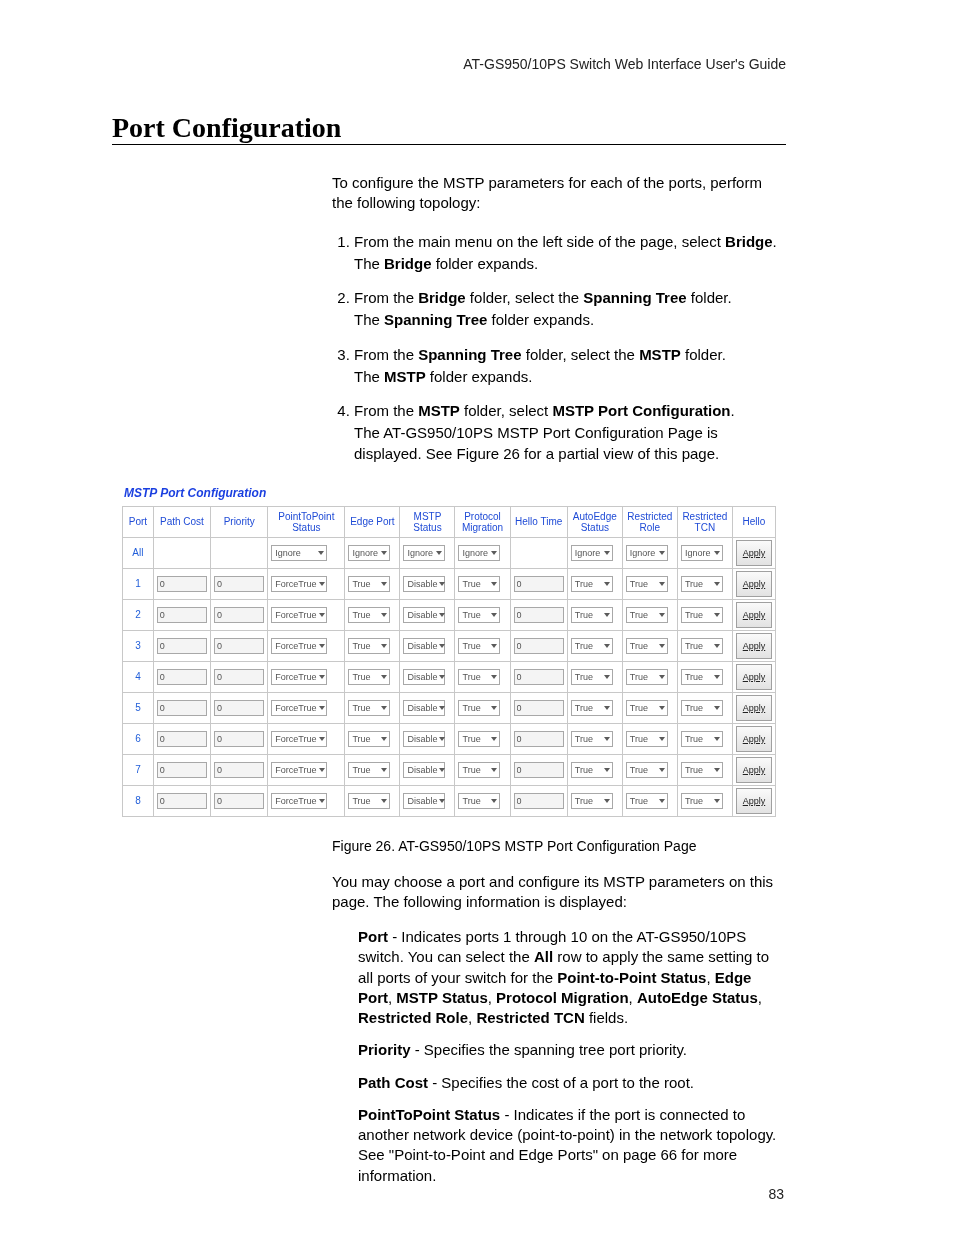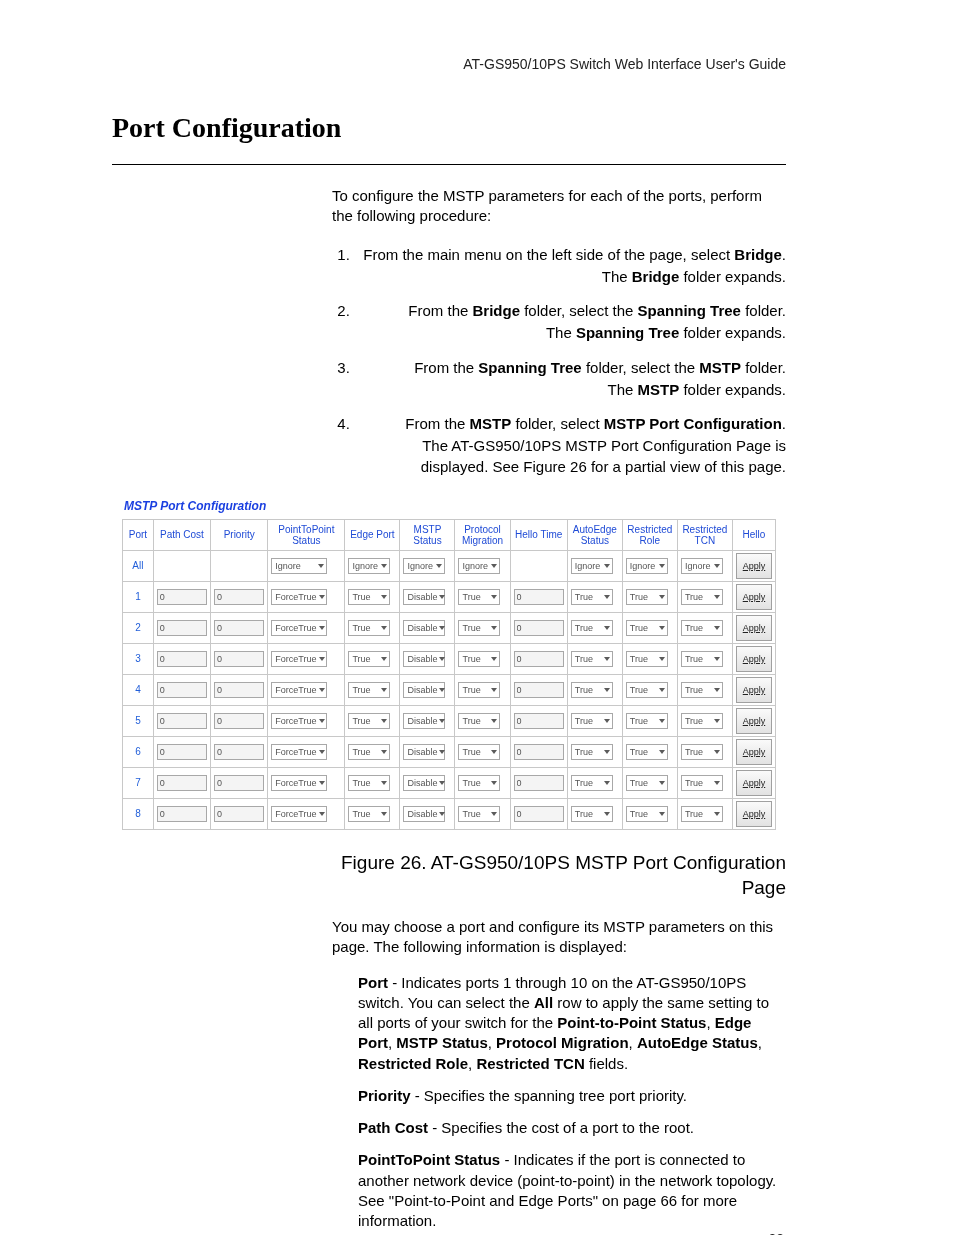--- a/index.html
+++ b/index.html
@@ -19,48 +19,47 @@
   .doc-header {
     text-align: right;
     font-size: 14px;
     color: #222;
     margin-bottom: 40px;
   }
   .section-title {
     font-family: "Times New Roman", Times, serif;
     font-size: 28px;
     font-weight: bold;
-    padding-bottom: 20px;
+    padding-bottom: 0;
     border-bottom: 1px solid #000;
-    margin-bottom: 21px;
+    margin-bottom: 28px;
   }
   .body-col {
     margin-left: 220px;
     font-size: 15px;
     line-height: 1.35;
   }
   .intro {
     margin-bottom: 18px;
   }
   ol.steps {
     padding-left: 22px;
     margin: 0;
   }
   ol.steps li {
     margin-bottom: 14px;
-    text-align: right;
   }
   .sub {
     display: block;
     margin-top: 2px;
   }
   .figure-caption {
-    text-align: right;
+    text-align: left;
     margin: 20px 0 16px 0;
-    font-size: 19px;
+    font-size: 14px;
   }
   .defs {
     margin-left: 26px;
   }
   .defs p {
     margin: 0 0 12px 0;
   }
   .page-num {
     position: absolute;
     right: 92px;
@@ -176,21 +175,21 @@
 </head>
 <body>
 
 <div class="page">
 
   <div class="doc-header">AT-GS950/10PS Switch Web Interface User's Guide</div>
 
   <div class="section-title">Port Configuration</div>
 
   <div class="body-col">
-    <p class="intro">To configure the MSTP parameters for each of the ports, perform the following procedure:</p>
+    <p class="intro">To configure the MSTP parameters for each of the ports, perform the following topology:</p>
 
     <ol class="steps">
       <li>
         <span>From the main menu on the left side of the page, select </span><b>Bridge</b><span>.</span>
         <span class="sub"><span>The </span><b>Bridge</b><span> folder expands.</span></span>
       </li>
       <li>
         <span>From the </span><b>Bridge</b><span> folder, select the </span><b>Spanning Tree</b><span> folder.</span>
         <span class="sub"><span>The </span><b>Spanning Tree</b><span> folder expands.</span></span>
       </li>

